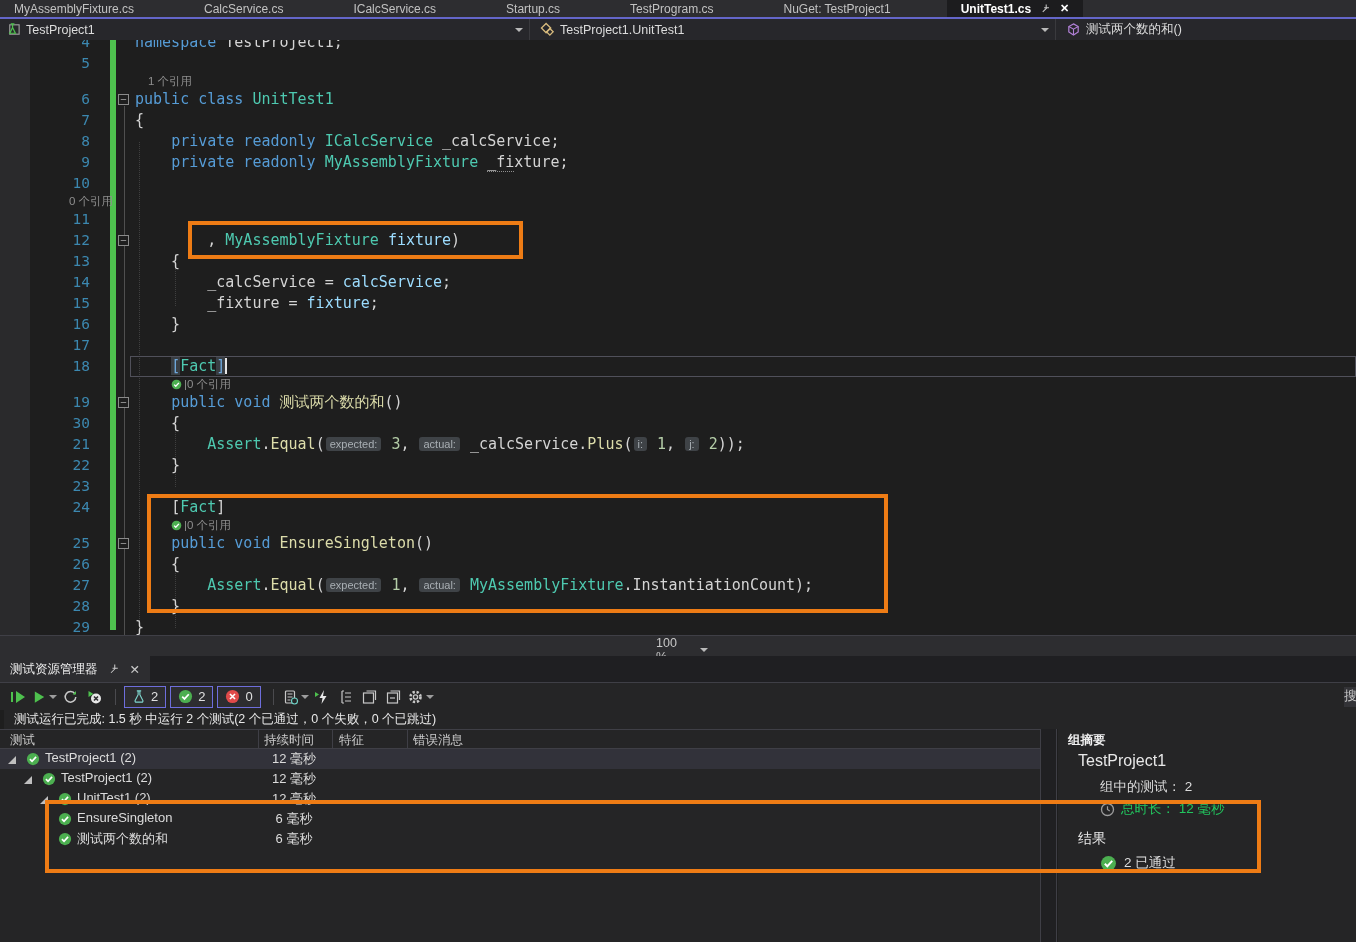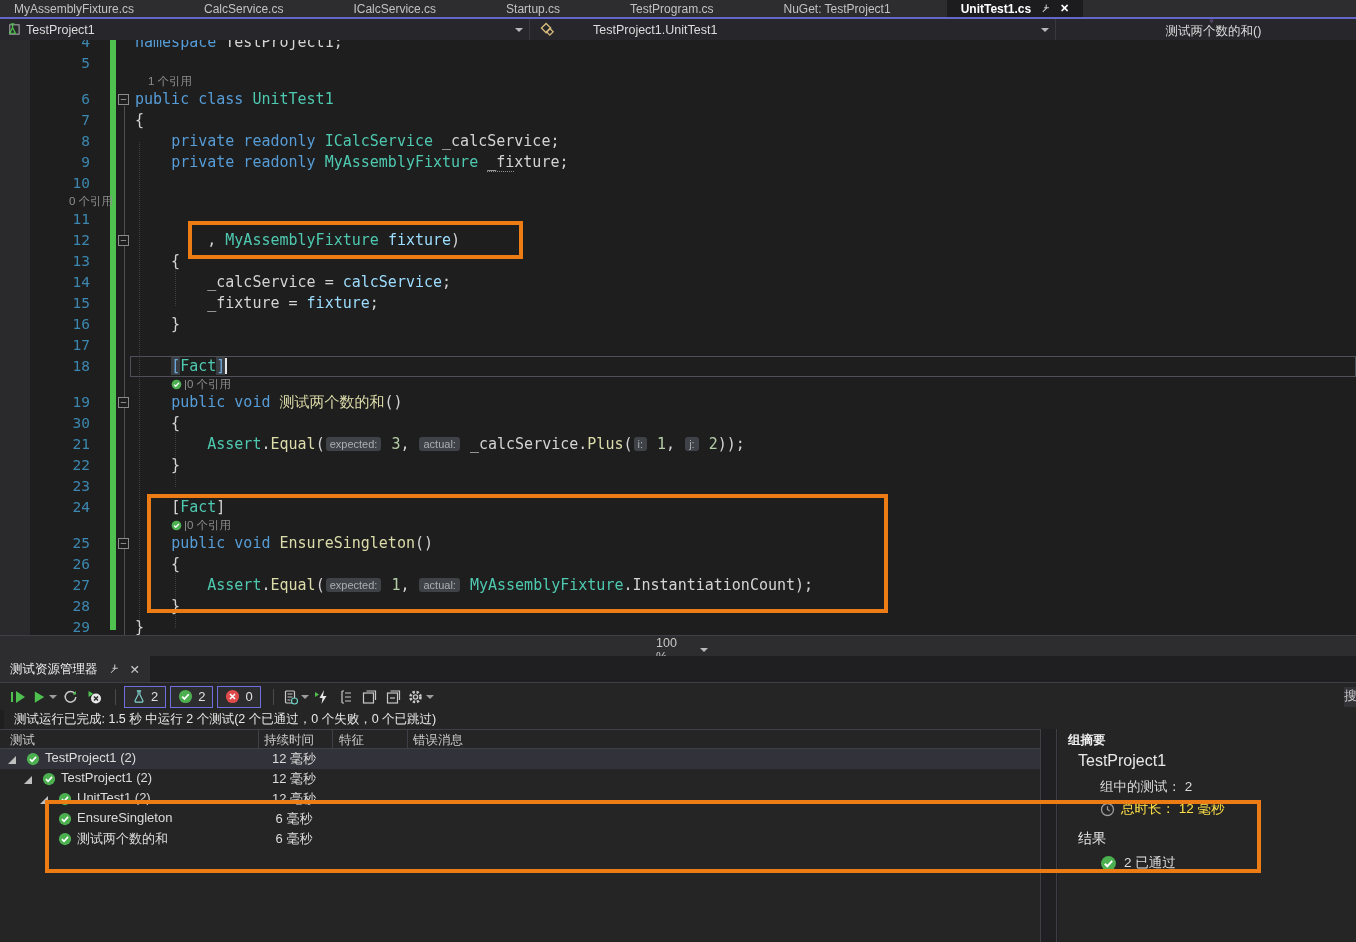--- a/index.html
+++ b/index.html
@@ -14,22 +14,22 @@
   .doc-tab.active { background:#1C1C1E; color:#FFFFFF; font-weight:bold; margin-right:0; }
   .doc-tab .tabicon { margin-left:9px; display:inline-flex; }
   #accent-line { position:absolute; left:0; top:17px; width:1356px; height:2px; background:#6466C9; }
 
   
   #navbar { position:absolute; left:0; top:19px; width:1356px; height:21px;
     background:#27272B; display:flex; font-size:12.5px; color:#DCDCDC; }
   .nav-sec { display:flex; align-items:center; position:relative; border-right:1px solid #3A3A3E; }
   .nav-sec .caret { position:absolute; right:6px; }
   #nav-1 { width:530px; padding-left:6px; }
-  #nav-2 { width:526px; padding-left:10px;gap:33px; }
-  #nav-3 { width:300px; padding-left:10px; border-right:none;flex-direction:column; }
+  #nav-2 { width:526px; padding-left:10px; }
+  #nav-3 { width:300px; padding-left:10px; border-right:none; }
   .nav-label { margin-left:5px; }
   .caret { width:0; height:0; border-left:4px solid transparent; border-right:4px solid transparent;
     border-top:4px solid #B9B9B9; display:inline-block; }
 
   
   #editor { position:absolute; left:0; top:40px; width:1356px; height:595px;
     background:#1E1E1E; overflow:hidden; }
   #gutter-bg { position:absolute; left:0; top:0; width:30px; height:595px; background:#2A2A2C; }
   #code-rows { position:absolute; left:0; top:-8px; width:1356px; }
   .row { position:relative; width:1356px; }
@@ -98,21 +98,21 @@
   .tname { position:absolute; top:1px; white-space:nowrap; }
   .tdur { position:absolute; top:1px; left:258px; width:72px; text-align:center; }
 
   
   #grid-gap { position:absolute; left:1040px; top:729px; width:17px; height:213px; background:#202022;
     border-left:1px solid #3F3F46; border-right:1px solid #3F3F46; }
   #summary { position:absolute; left:1058px; top:728px; width:298px; height:214px; background:#252526; }
   #summary-title { position:absolute; left:10px; top:4px; font-size:12.5px; font-weight:bold; color:#F2F2F2; }
   #summary-group { position:absolute; left:20px; top:24px; font-size:16px; color:#E8E8E8; }
   #summary-count { position:absolute; left:42px; top:50px; font-size:13.5px; color:#DCDCDC; }
-  #summary-duration { position:absolute; left:42px; top:72px; font-size:13.5px; color:#fde047;
+  #summary-duration { position:absolute; left:42px; top:72px; font-size:13.5px; color:#22c55e;
     display:flex; align-items:center; }
   #summary-duration svg { margin-right:6px; }
   #summary-results { position:absolute; left:20px; top:102px; font-size:14px; color:#E8E8E8; }
   #summary-passed { position:absolute; left:42px; top:126px; font-size:13.5px; color:#DCDCDC;
     display:flex; align-items:center; }
   #summary-passed svg { margin-right:7px; }
 
   
   .anno { position:absolute; border:4px solid #EE7C15; z-index:60; pointer-events:none; }
   #anno-1 { left:188px; top:221px; width:335px; height:38px; }

